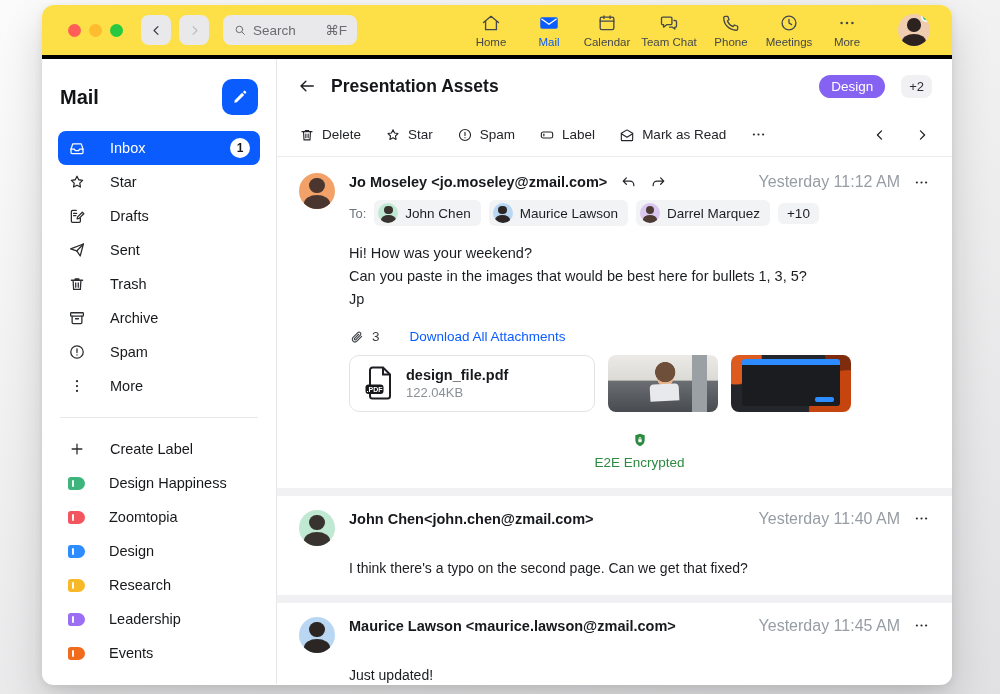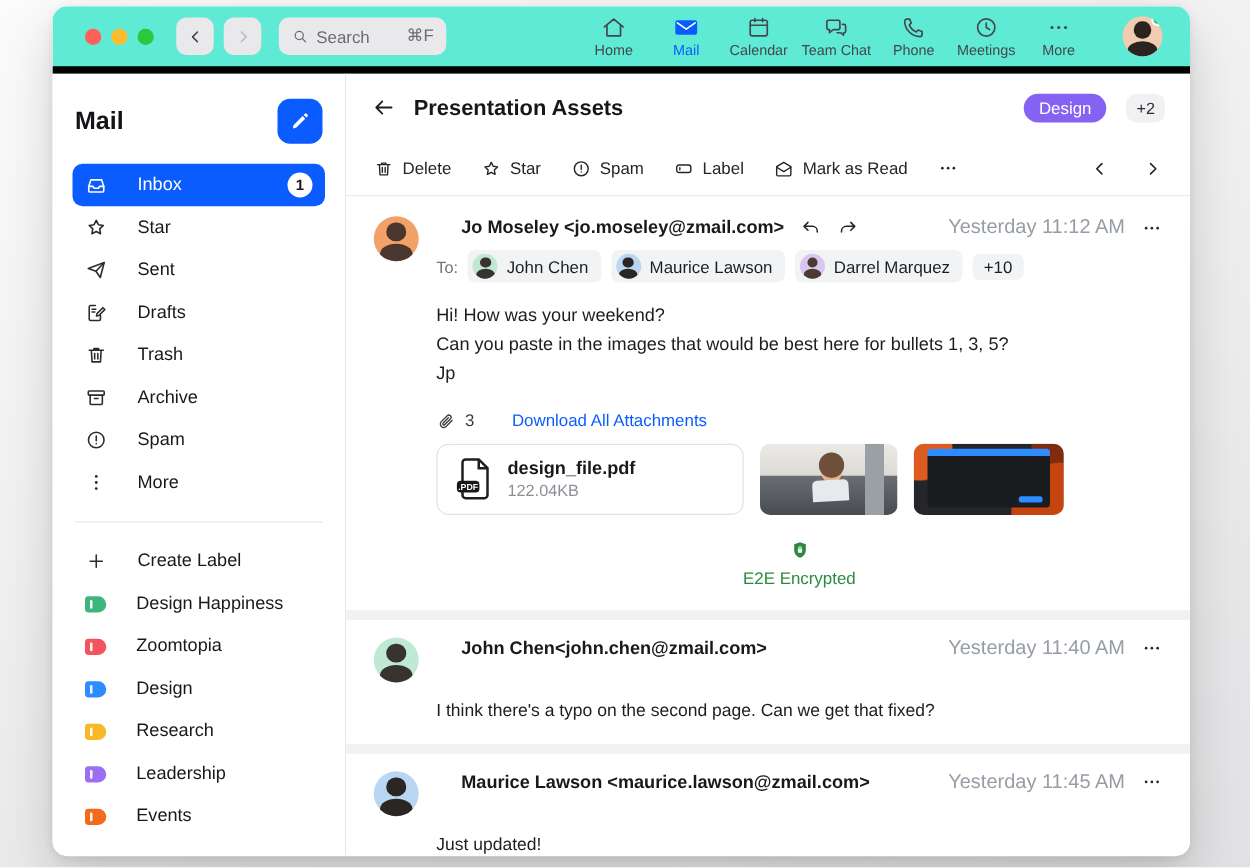--- a/index.html
+++ b/index.html
@@ -8,21 +8,21 @@
     background:linear-gradient(160deg,#fbfbfb 0%,#efeff0 45%,#e1e1e3 100%); overflow:hidden; }
   .window { position:absolute; left:42px; top:5px; width:910px; height:680px;
     background:#fff; border-radius:12px; overflow:hidden;
     box-shadow:0 18px 40px rgba(0,0,0,.16), 0 2px 8px rgba(0,0,0,.08); }
 
   
   .ic { width:18px; height:18px; stroke:currentColor; fill:none; stroke-width:1.7;
         stroke-linecap:round; stroke-linejoin:round; flex:none; }
 
   
-  .topbar { height:54px; background:#5eead4; border-bottom:6px solid #000000;
+  .topbar { height:54px; background:#fde047; border-bottom:4px solid #000000;
     display:flex; align-items:center; padding:0 22px 0 26px; }
   .traffic { display:flex; gap:8px; margin-right:18px; }
   .dot { width:13px; height:13px; border-radius:50%; }
   .dot.r{background:#ff5f57}.dot.y{background:#febc2e}.dot.g{background:#28c840}
   .histbtn { width:30px; height:30px; border:none; border-radius:8px; background:#e9e9eb;
     display:flex; align-items:center; justify-content:center; color:#3e4045; margin-right:8px; cursor:pointer; }
   .histbtn .ic{width:15px;height:15px;stroke-width:2}
   .histbtn.disabled { color:#bdbdc2; }
   .searchbox { width:134px; height:30px; border-radius:8px; background:#e9e9eb; margin-left:6px;
     display:flex; align-items:center; gap:6px; padding:0 10px; color:#6b6b70; font-size:13.5px; cursor:text; }
@@ -88,21 +88,21 @@
   .tool .ic{width:16px;height:16px}
   .iconbtn { background:none; border:none; color:#232529; cursor:pointer; display:flex; align-items:center; }
   .iconbtn .ic{width:17px;height:17px}
   .pager { margin-left:auto; display:flex; gap:26px; }
   .pager .ic{width:16px;height:16px;stroke-width:2}
 
   .emails { flex:1; overflow:hidden; }
   .email { padding:16px 22px 18px; }
   .email-head { display:flex; gap:14px; }
   .eh-main { flex:1; min-width:0; }
-  .eh-top { display:flex; align-items:center; gap:13px;margin-left:20px; }
+  .eh-top { display:flex; align-items:center; gap:13px; }
   .sender { font-size:14.5px; font-weight:bold; color:#17191c; }
   .eh-spacer { flex:1; }
   .timestamp { font-size:16px; color:#979da4; white-space:nowrap; }
   .eh-to { display:flex; align-items:center; gap:8px; margin-top:9px; }
   .to-label { font-size:13px; color:#6e757d; }
   .chip { display:flex; align-items:center; gap:7px; background:#f2f3f5; border-radius:6px;
     padding:3px 10px 3px 4px; font-size:13.5px; color:#1c1e22; cursor:pointer; }
   .chip.more { padding:3px 9px; }
   .email-body { margin:16px 0 0 50px; font-size:14.5px; line-height:1.6; color:#1b1d21; }
   .attach-meta { margin:17px 0 0 50px; display:flex; align-items:center; gap:8px; }
@@ -353,29 +353,29 @@
           <span class="count-badge">1</span>
         </div>
         <div class="sb-item">
           <svg class="ic">
               <use href="#i-star"></use>
             </svg>
           <span>Star</span>
         </div>
         <div class="sb-item">
           <svg class="ic">
+              <use href="#i-drafts"></use>
+            </svg>
+          <span>Drafts</span>
+        </div>
+        <div class="sb-item">
+          <svg class="ic">
               <use href="#i-send"></use>
             </svg>
           <span>Sent</span>
-        </div>
-        <div class="sb-item">
-          <svg class="ic">
-              <use href="#i-drafts"></use>
-            </svg>
-          <span>Drafts</span>
         </div>
         <div class="sb-item">
           <svg class="ic">
               <use href="#i-trash"></use>
             </svg>
           <span>Trash</span>
         </div>
         <div class="sb-item">
           <svg class="ic">
               <use href="#i-archive"></use>

